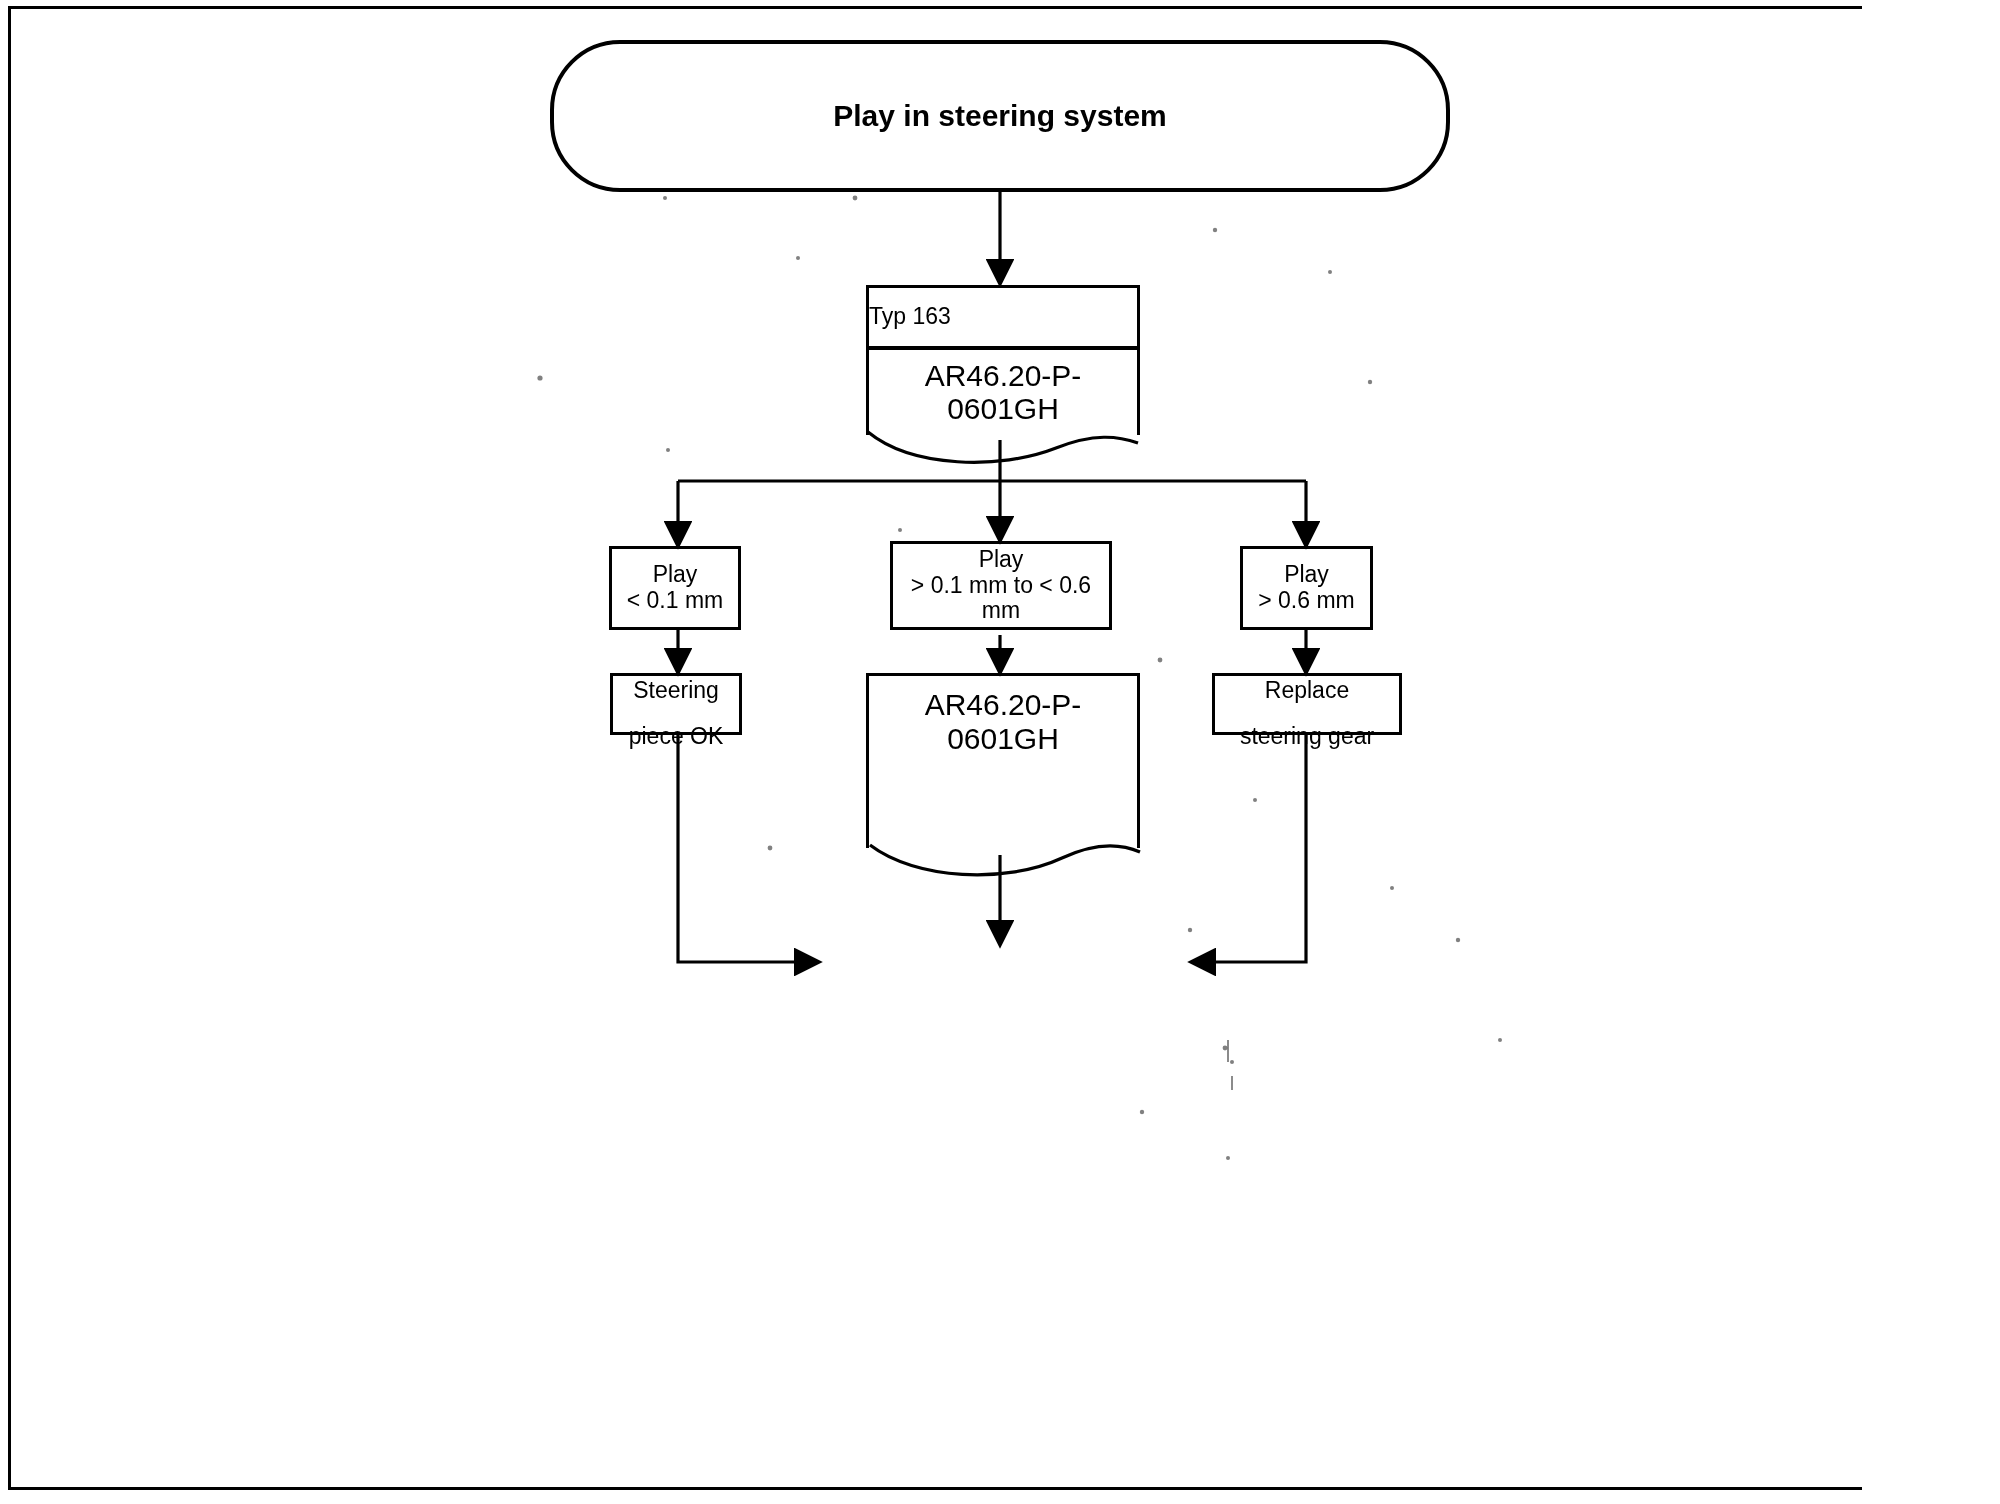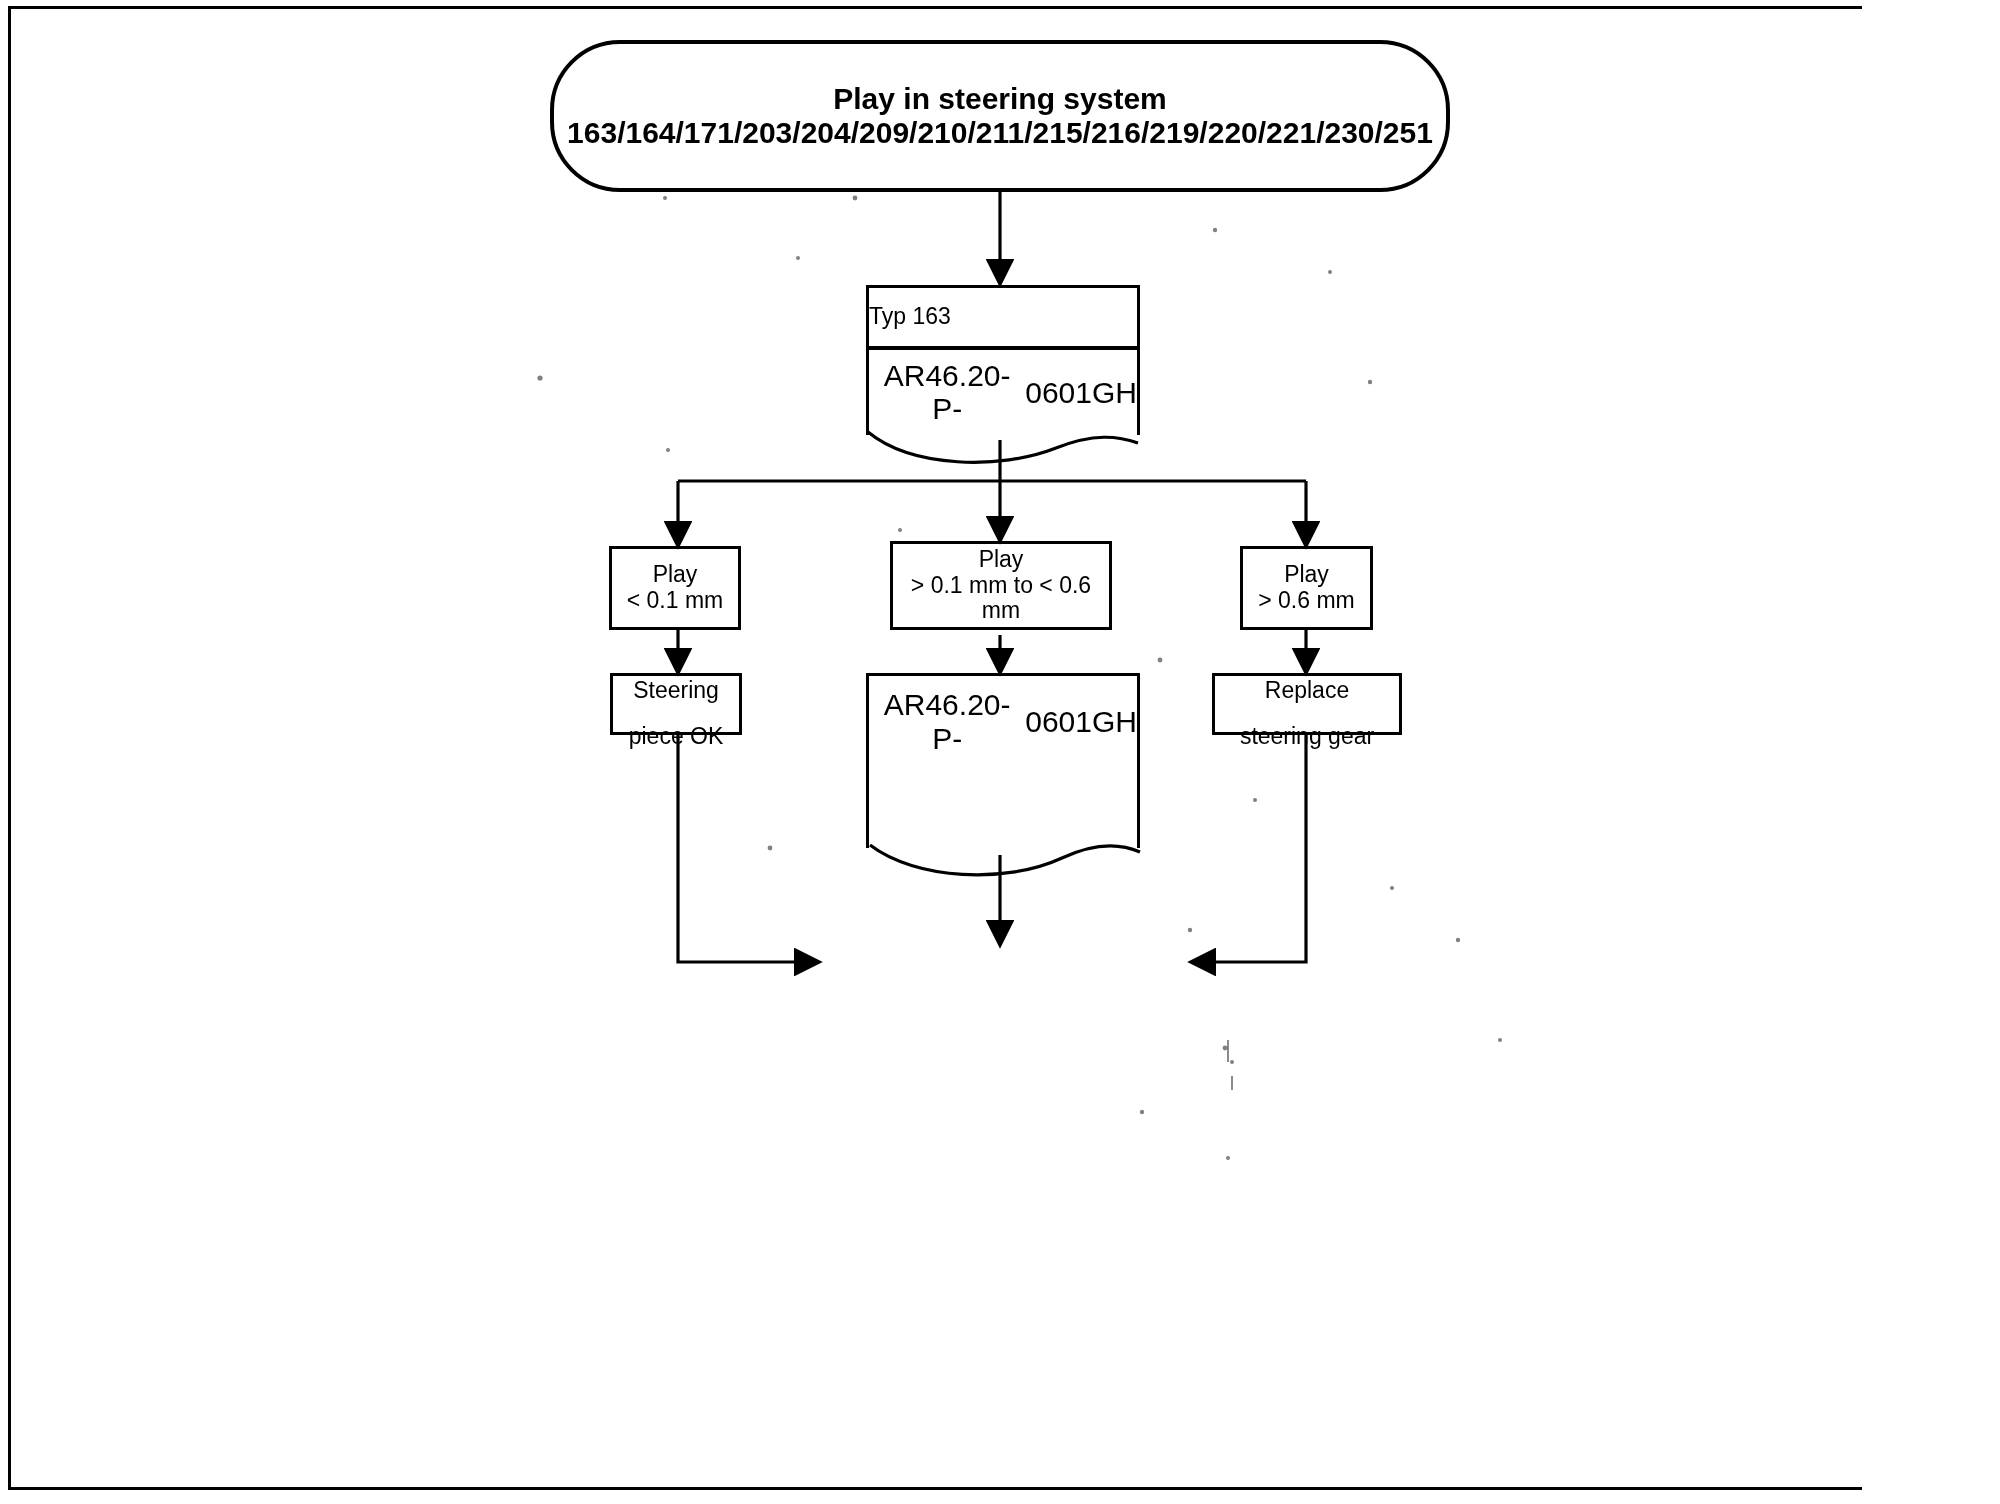--- a/index.html
+++ b/index.html
@@ -72,21 +72,21 @@
     align-items: flex-start;
     justify-content: center;
     flex-direction: column;
   }
   .doc-body {
     width: 100%;
     box-sizing: border-box;
     display: flex;
     align-items: center;
     justify-content: center;
-    flex-direction: row;
+    flex-direction: column;
   }
   .t-title {
     font-size: 30px;
     font-weight: bold;
   }
   .t-codes {
     font-size: 30px;
     font-weight: bold;
   }
   .t-sub {
@@ -174,21 +174,20 @@
       <circle cx="1225" cy="1048" r="2.4"></circle>
     </g>
     <g stroke="#1a1a1a" stroke-width="2" opacity="0.5">
       <line x1="1228" y1="1040" x2="1228" y2="1062"></line>
       <line x1="1232" y1="1076" x2="1232" y2="1090"></line>
     </g>
   </svg>
 
   <div class="node terminal" style="left:550px; top:40px; width:900px; height:152px;">
     <div class="t-title">Play in steering system</div>
-    <div class="t-codes">163/164/171/203/204/209/210/211/215/216/219/220/221/230/251</div>
   </div>
 
   <div class="node docbox" style="left:866px; top:285px; width:274px; height:150px; padding:0; justify-content:flex-start;">
     <div class="doc-header" style="height:62px;">
       <span class="t-sub">Typ 163</span>
     </div>
     <div class="doc-body" style="height:86px;">
       <span class="t-doc">AR46.20-P-</span>
       <span class="t-doc">0601GH</span>
     </div>

